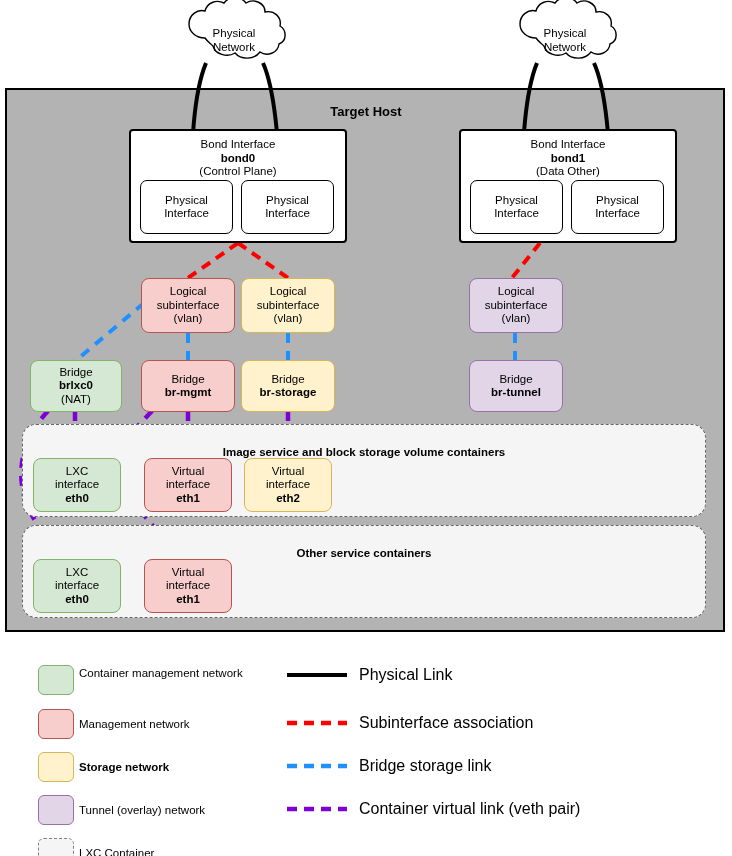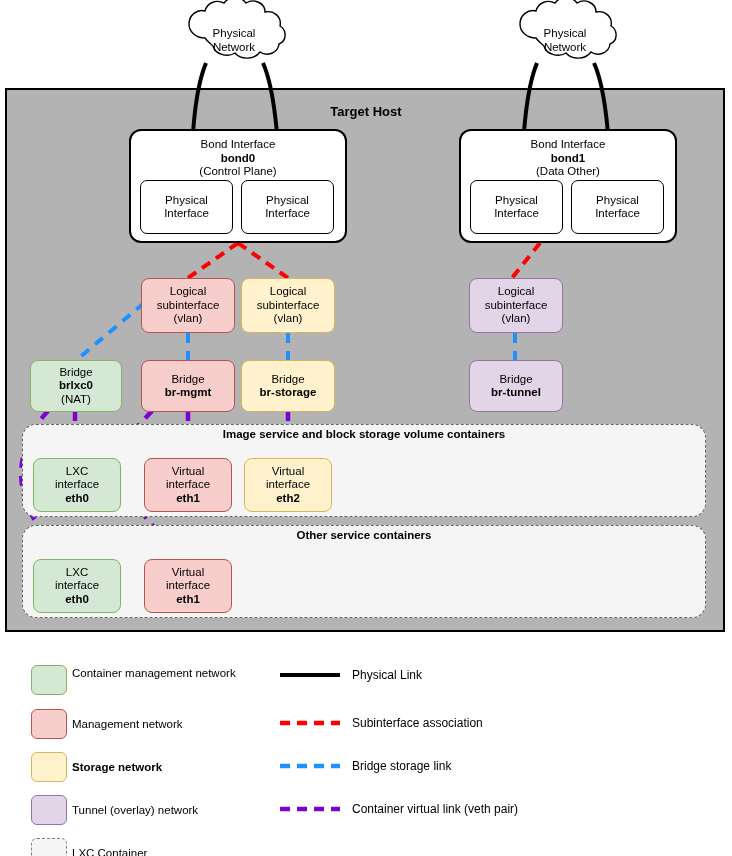--- a/index.html
+++ b/index.html
@@ -59,21 +59,21 @@
     line-height: 13.5px;
     color: #000;
     text-align: center;
     background: #fff;
   }
   .node .b { font-weight: bold; }
 
   .bond {
     background: #ffffff;
     border: 2.6px solid #000;
-    border-radius: 12px;
+    border-radius: 4px;
     justify-content: flex-start;
     padding-top: 7px;
   }
   .phy {
     background: #ffffff;
     border: 1.6px solid #000;
     border-radius: 7px;
   }
 
   .c-green  { background: #d5e8d4; border-color: #82b366; }
@@ -84,58 +84,58 @@
   
   .lxc-group {
     position: absolute;
     box-sizing: border-box;
     background: #f5f5f5;
     border: 1.6px dashed #666666;
     border-radius: 14px;
   }
   .lxc-title {
     position: absolute;
-    top: 3px;
+    top: 21px;
     left: 0; right: 0;
     text-align: center;
     font-size: 11.5px;
     font-weight: bold;
     color: #000;
   }
 
   
   .cloud-label {
     position: absolute;
     text-align: center;
     font-size: 11.5px;
     line-height: 13.5px;
     color: #000;
     width: 110px;
   }
 
   
-  .legend { position: absolute; left: 0; top: 648px; width: 620px; height: 208px; }
+  .legend { position: absolute; left: 7px; top: 648px; width: 620px; height: 208px; }
   .lg-sw {
     position: absolute;
     width: 36px; height: 30px;
     box-sizing: border-box;
     border-radius: 6px;
     border: 1.4px solid #000;
   }
   .lg-sw.dashed { background: #f5f5f5; border: 1.4px dashed #808080; }
   .lg-tx {
     position: absolute;
     font-size: 11.5px;
     line-height: 14px;
     color: #000;
     width: 200px;
   }
   .lg-tx2 {
     position: absolute;
-    font-size: 12px;
+    font-size: 16px;
     line-height: 14px;
     color: #000;
     width: 300px;
   }
 </style>
 </head>
 <body>
 
 <div id="canvas">
 

